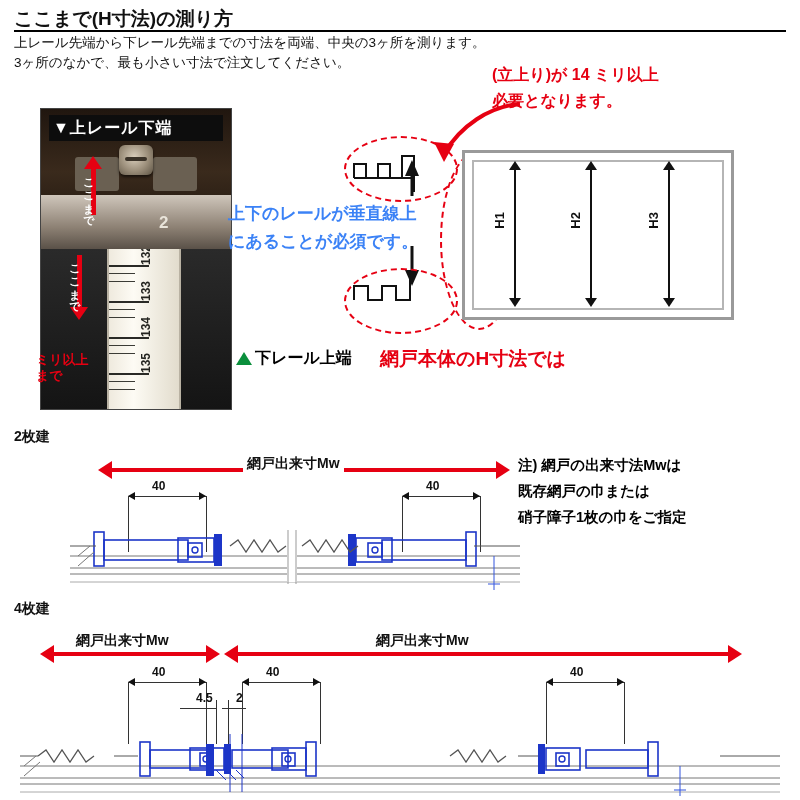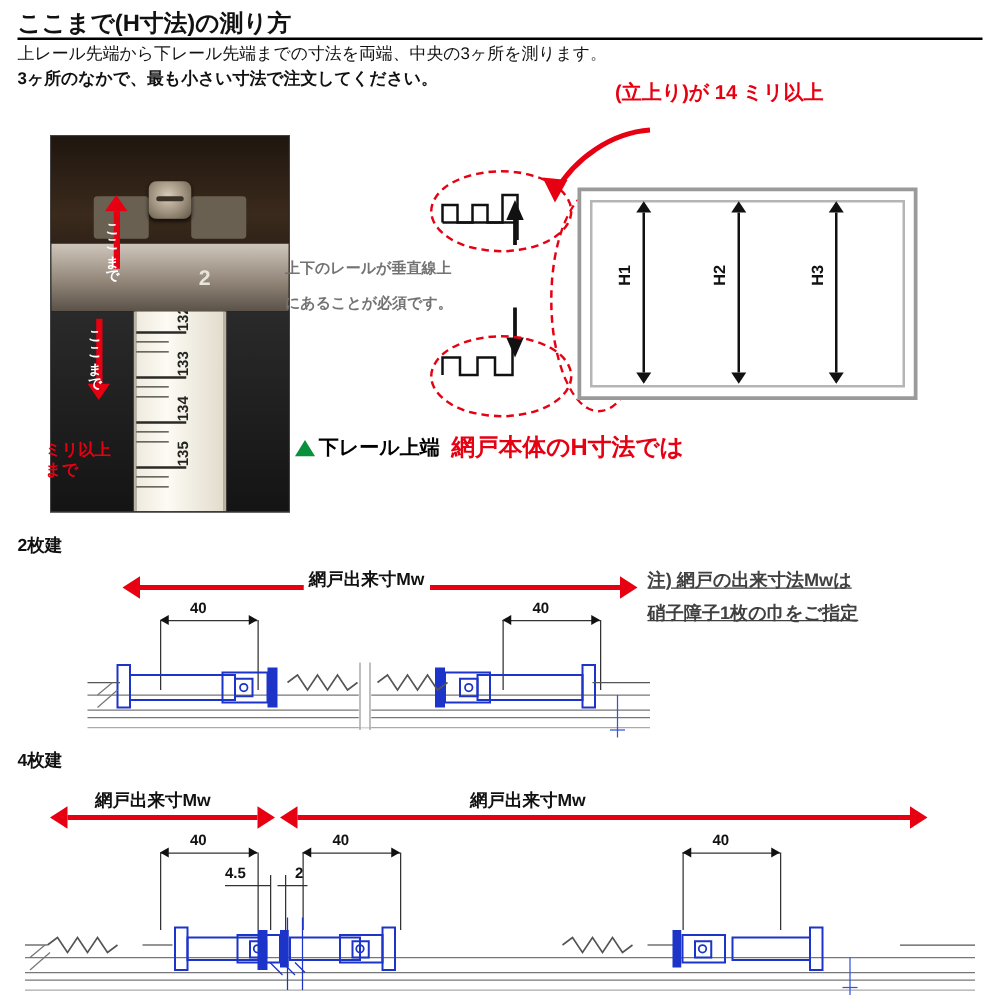--- a/index.html
+++ b/index.html
@@ -13,21 +13,21 @@
   }
   .abs{position:absolute;}
   
   #title{
     left:14px;top:6px;font-size:19px;font-weight:bold;letter-spacing:0px;
   }
   #title-rule{
     left:14px;top:30px;width:772px;height:2px;background:#000;
   }
   #lead1{left:14px;top:34px;font-size:13.5px;}
-  #lead2{left:14px;top:54px;font-size:13.5px;font-weight:bold;}
+  #lead2{left:14px;top:54px;font-size:13.5px;}
 
   
   #photo{
     left:40px;top:108px;width:190px;height:300px;
     background:#1a1a1a;border:1px solid #444;
   }
   #photo-top{
     position:absolute;left:0;top:0;width:190px;height:140px;
     background:linear-gradient(180deg,#20160f 0%,#3a2a1c 45%,#16100b 100%);
     overflow:hidden;
@@ -94,27 +94,27 @@
   #label-lower{
     left:236px;top:348px;font-size:16px;font-weight:bold;color:#000;
   }
   .green-tri{
     display:inline-block;width:0;height:0;border-left:8px solid transparent;border-right:8px solid transparent;
     border-bottom:13px solid #0a8f3c;margin-right:3px;vertical-align:middle;
   }
 
   
   #mid-note{
-    left:228px;top:200px;font-size:12px;font-weight:bold;color:#737373;line-height:28px;
+    left:228px;top:200px;font-size:17px;font-weight:bold;color:#3b82f6;line-height:28px;
   }
   #top-note{
     left:492px;top:62px;font-size:16px;font-weight:bold;color:#e60012;line-height:26px;
   }
   #warn{
-    left:361px;top:344px;font-size:19px;font-weight:bold;color:#e60012;line-height:30px;
+    left:380px;top:344px;font-size:19px;font-weight:bold;color:#e60012;line-height:30px;
   }
 
   
   #framebox{
     left:462px;top:150px;width:272px;height:170px;
   }
   .fr-outer{position:absolute;left:0;top:0;width:272px;height:170px;border:3px solid #9a9a9a;box-sizing:border-box;background:#fff;}
   .fr-inner{position:absolute;left:10px;top:10px;width:252px;height:150px;border:2px solid #b5b5b5;box-sizing:border-box;}
   .h-arrow{position:absolute;width:2px;background:#111;}
   .h-arrow .up,.h-arrow .dn{position:absolute;left:-5px;width:0;height:0;border-left:6px solid transparent;border-right:6px solid transparent;}
@@ -125,21 +125,21 @@
   
   #rails{left:352px;top:150px;width:112px;height:170px;}
 
   
   .dash-ellipse{position:absolute;border:2px dashed #e60012;border-radius:50%;}
 
   
   #sec1-title{left:14px;top:428px;font-size:14px;font-weight:bold;}
   #sec2-title{left:14px;top:600px;font-size:14px;font-weight:bold;}
   #note-right{
-    left:518px;top:452px;font-size:14.5px;font-weight:bold;color:#404040;line-height:26px;text-decoration:underline;
+    left:518px;top:452px;font-size:14.5px;font-weight:bold;color:#000000;line-height:26px;
   }
 
   .redarrow-line{position:absolute;height:4px;background:#e60012;}
   .redarrow-l{position:absolute;width:0;height:0;border-top:9px solid transparent;border-bottom:9px solid transparent;border-right:14px solid #e60012;}
   .redarrow-r{position:absolute;width:0;height:0;border-top:9px solid transparent;border-bottom:9px solid transparent;border-left:14px solid #e60012;}
   .dimlabel{position:absolute;font-size:14px;font-weight:bold;background:#fff;padding:0 4px;}
 
   .thin-h{position:absolute;height:1px;background:#333;}
   .thin-v{position:absolute;width:1px;background:#333;}
   .blk-tri-l{position:absolute;width:0;height:0;border-top:4px solid transparent;border-bottom:4px solid transparent;border-right:7px solid #111;}
@@ -155,20 +155,21 @@
 <div class="abs" id="lead1">上レール先端から下レール先端までの寸法を両端、中央の3ヶ所を測ります。</div>
 <div class="abs" id="lead2">3ヶ所のなかで、最も小さい寸法で注文してください。</div>
 
 <div class="abs" id="photo">
   <div id="photo-top">
     <div class="sill"></div>
     <div class="clipL"></div>
     <div class="clipR"></div>
     <div class="screw"></div>
     <div class="num2">2</div>
+    <div class="label">▼上レール下端</div>
 
     <div class="vline-red" style="left:50px;top:60px;height:46px;"></div>
     <div class="vtri-red-up" style="left:43px;top:47px;"></div>
     <div class="photo-vtext" style="left:42px;top:62px;">ここまで</div>
   </div>
   <div id="photo-bottom">
     <div id="ruler">
       <div class="tickL" style="top:16px;"></div>
       <div class="tick" style="top:24px;"></div>
       <div class="tick" style="top:32px;"></div>
@@ -195,20 +196,21 @@
 <div class="abs" id="photo-caption-red">
   <div>ミリ以上</div>
   <div>まで</div>
 </div>
 <div class="abs" id="label-lower">
   <span class="green-tri"></span><span id="lowerlabeltext">下レール上端</span>
 </div>
 
 <div class="abs" id="top-note">
   <div>(立上り)が 14 ミリ以上</div>
+  <div>必要となります。</div>
 </div>
 
 <svg class="abs" style="left:420px;top:96px;width:110px;height:80px;">
   <path d="M100,8 C70,10 40,30 24,58" stroke="#e60012" stroke-width="4" fill="none"></path>
   <polygon points="24,66 14,46 34,48" fill="#e60012"></polygon>
 </svg>
 
 <div class="abs" id="mid-note">
   <div>上下のレールが垂直線上</div>
   <div>にあることが必須です。</div>
@@ -310,20 +312,21 @@
   <line x1="222" y1="20" x2="222" y2="70" stroke="#fff" stroke-width="10"></line>
   <line x1="218" y1="18" x2="218" y2="72" stroke="#999" stroke-width="1"></line>
   <line x1="226" y1="18" x2="226" y2="72" stroke="#999" stroke-width="1"></line>
 
   <line x1="424" y1="44" x2="424" y2="78" stroke="#3355dd" stroke-width="1"></line>
   <line x1="418" y1="72" x2="430" y2="72" stroke="#3355dd" stroke-width="1"></line>
 </svg>
 
 <div class="abs" id="note-right">
   <div>注) 網戸の出来寸法Mwは</div>
+  <div>既存網戸の巾または</div>
   <div>硝子障子1枚の巾をご指定</div>
 </div>
 
 <div class="abs" id="sec2-title">4枚建</div>
 
 <div class="abs redarrow-line" style="left:54px;top:652px;width:152px;"></div>
 <div class="abs redarrow-l" style="left:40px;top:645px;"></div>
 <div class="abs redarrow-r" style="left:206px;top:645px;"></div>
 <div class="abs dimlabel" style="left:72px;top:632px;color:#111;">網戸出来寸Mw</div>
 
@@ -346,21 +349,21 @@
 <div class="abs thin-v" style="left:242px;top:682px;height:62px;"></div>
 <div class="abs thin-v" style="left:320px;top:682px;height:62px;"></div>
 
 <div class="abs thin-h" style="left:546px;top:682px;width:78px;"></div>
 <div class="abs blk-tri-l" style="left:546px;top:678px;"></div>
 <div class="abs blk-tri-r" style="left:617px;top:678px;"></div>
 <div class="abs smalldim" style="left:570px;top:665px;">40</div>
 <div class="abs thin-v" style="left:546px;top:682px;height:62px;"></div>
 <div class="abs thin-v" style="left:624px;top:682px;height:62px;"></div>
 
-<div class="abs smalldim" style="left:180px;top:691px;">4.5</div>
+<div class="abs smalldim" style="left:196px;top:691px;">4.5</div>
 <div class="abs smalldim" style="left:236px;top:691px;">2</div>
 <div class="abs thin-h" style="left:180px;top:708px;width:36px;"></div>
 <div class="abs thin-h" style="left:222px;top:708px;width:24px;"></div>
 <div class="abs thin-v" style="left:216px;top:700px;height:44px;"></div>
 <div class="abs thin-v" style="left:228px;top:700px;height:44px;"></div>
 
 <svg class="abs" style="left:20px;top:726px;width:760px;height:70px;" viewBox="0 0 760 70">
   <line x1="0" y1="40" x2="760" y2="40" stroke="#777" stroke-width="1"></line>
   <line x1="0" y1="52" x2="760" y2="52" stroke="#777" stroke-width="1"></line>
   <line x1="0" y1="58" x2="760" y2="58" stroke="#777" stroke-width="1"></line>

